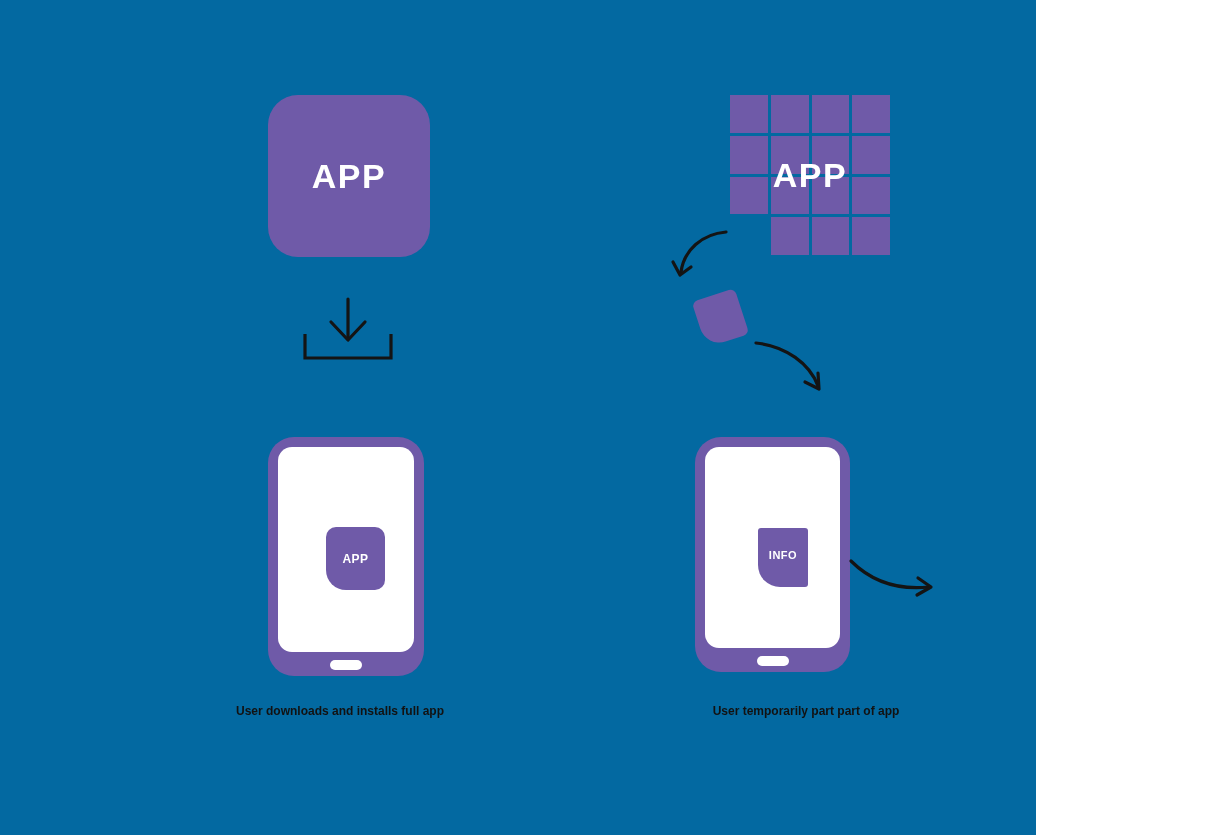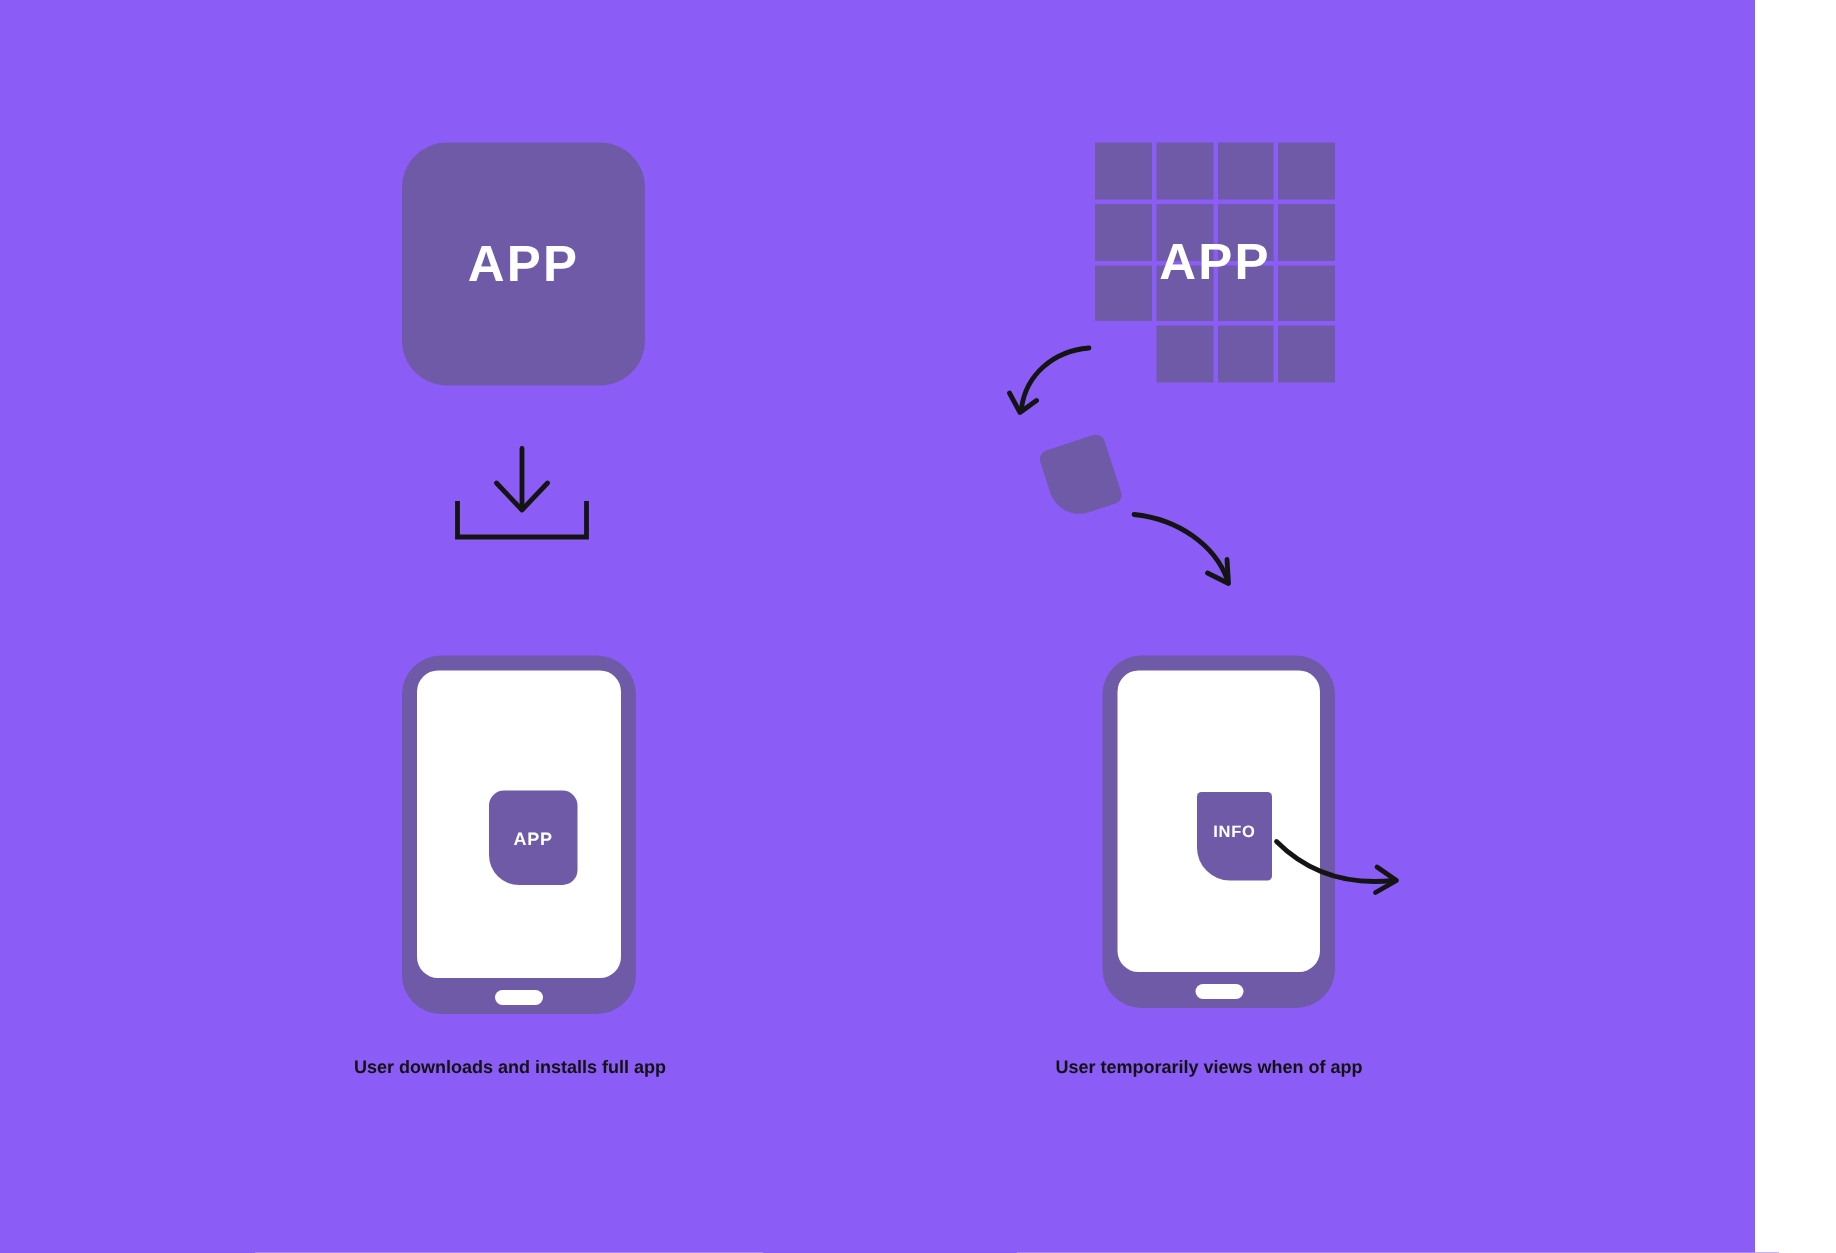--- a/index.html
+++ b/index.html
@@ -2,23 +2,23 @@
 <html><head>
 <meta charset="utf-8">
 <style>
   html,body{margin:0;padding:0;}
   body{
     font-family:"Liberation Sans", sans-serif;
     background:#ffffff;
   }
   .canvas{
     position:relative;
-    width:1170px;
+    width:1036px;
     height:835px;
-    background:#8b5cf6;
+    background:#0369a1;
     overflow:hidden;
   }
   
   .app-box{
     position:absolute;
     left:268px; top:95px;
     width:162px; height:162px;
     background:#6F5AA8;
     border-radius:30px;
     display:flex; align-items:center; justify-content:center;
@@ -33,21 +33,21 @@
     position:absolute;
     left:300px; top:296px;
     width:96px; height:72px;
   }
   .tablet{
     position:absolute;
     background:#6F5AA8;
     border-radius:26px;
   }
   .tablet-left{ left:268px; top:437px; width:156px; height:239px; }
-  .tablet-right{ left:735px; top:437px; width:155px; height:235px;text-align:right; }
+  .tablet-right{ left:695px; top:437px; width:155px; height:235px;text-align:right; }
   .tablet-screen{
     position:absolute;
     left:10px; right:10px; top:10px; bottom:24px;
     background:#ffffff;
     border-radius:14px;
   }
   .home-button{
     position:absolute;
     left:50%; bottom:6px;
     transform:translateX(-50%);
@@ -211,15 +211,15 @@
     </div>
     <div class="home-button"></div>
   </div>
 
   <svg class="flow-arrow arrow-3" viewBox="0 0 96 48">
     <path class="stroke" d="M6 8 C 28 30, 55 37, 84 34"></path>
     <path class="stroke" d="M73 25 L86 34 L72 42"></path>
   </svg>
 
 
-  <div class="caption caption-right">User temporarily views when of app</div>
+  <div class="caption caption-right">User temporarily part part of app</div>
 
 </div>
 
 </body></html>

